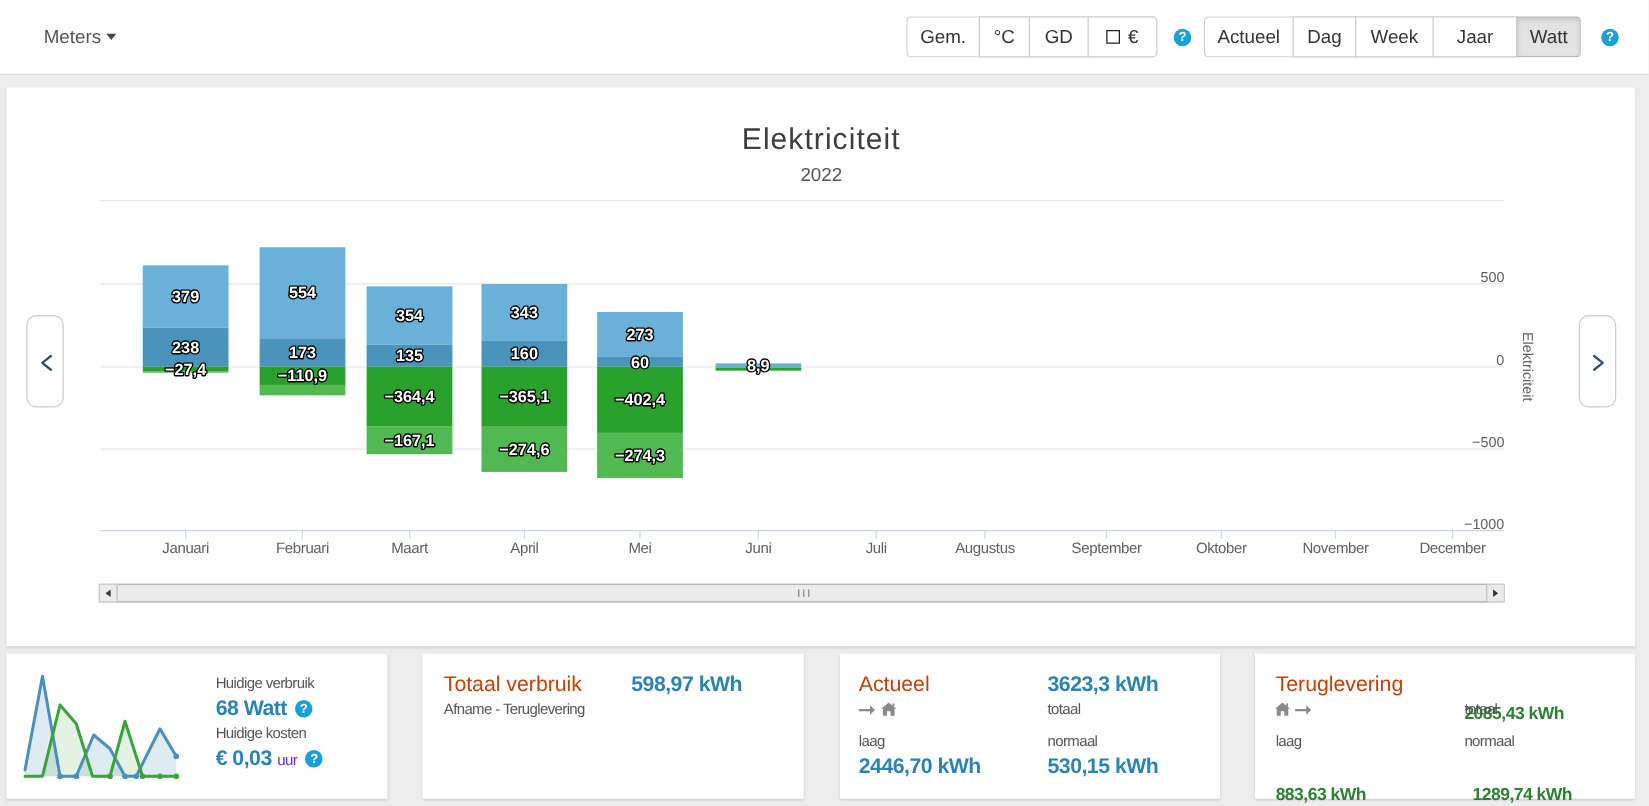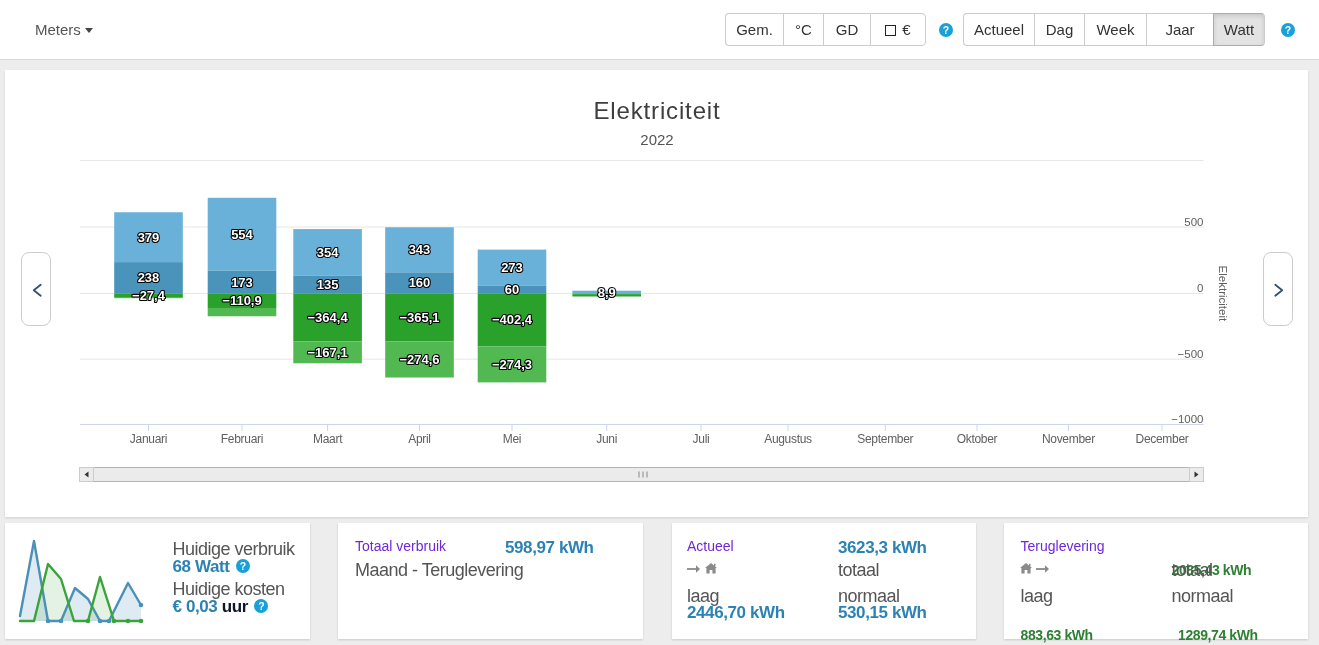--- a/index.html
+++ b/index.html
@@ -11,22 +11,22 @@
 .btngrp .b { height:33px; line-height:31px; text-align:center; font-size:15px; color:#333; background:#fff; border:1px solid #ccc; border-right:none; }
 .btngrp .b:first-child { border-radius:4px 0 0 4px; }
 .btngrp .b:last-child { border-radius:0 4px 4px 0; border-right:1px solid #ccc; }
 .btngrp .sel { background:#e3e3e3; border-color:#adadad; box-shadow:inset 0 2px 4px rgba(0,0,0,0.13); }
 .cbx { display:inline-block; width:11px; height:11px; border:1.5px solid #222; vertical-align:-1px; margin-right:6px; }
 .q { display:inline-block; width:14px; height:14px; border-radius:50%; background:#18a0d9; color:#fff; font-size:10.5px; font-weight:bold; text-align:center; line-height:14px; vertical-align:middle; }
 .bl .q { vertical-align:2px; margin-left:-2px; }
 #panel { left:5px; top:70px; width:1303px; height:447px; background:#fff; box-shadow:0 1px 2px rgba(0,0,0,0.12); }
 .navbtn { width:30px; height:74px; background:#fff; border:1px solid #ccc; border-radius:8px; }
 .card { top:523px; height:115.5px; background:#fff; box-shadow:0 1px 2px rgba(0,0,0,0.15); }
-.g14 { font-size:18px; color:#555; letter-spacing:-0.5px; }
-.t17 { font-size:14px; color:#6d28d9; }
+.g14 { font-size:12px; color:#555; letter-spacing:-0.5px; }
+.t17 { font-size:17px; color:#c2410c; }
 .bl { font-size:17px; font-weight:bold; color:#2c83b3; letter-spacing:-0.4px; }
 .gr { font-size:14px; font-weight:bold; color:#2e8033; letter-spacing:-0.4px;margin-top:24px; }
 </style></head>
 <body>
 <div id="topbar" class="abs"></div>
 <div id="meters" class="abs">Meters <span class="tri"></span></div>
 <div class="btngrp abs" style="left:725px">
   <div class="b" style="width:58px">Gem.</div>
   <div class="b" style="width:40px">°C</div>
   <div class="b" style="width:47px">GD</div>
@@ -150,25 +150,25 @@
 <circle cx="94" cy="96" r="2.3" fill="#4a90b8"></circle>
 <circle cx="126" cy="80" r="2.3" fill="#4a90b8"></circle>
 <circle cx="73" cy="96" r="2.3" fill="#3aa33a"></circle>
 <circle cx="99" cy="96" r="2.3" fill="#3aa33a"></circle>
 <circle cx="113" cy="96" r="2.3" fill="#3aa33a"></circle>
 <circle cx="126" cy="96" r="2.3" fill="#3aa33a"></circle>
 </svg>
   <div class="abs g14" style="left:168px;top:16px">Huidige verbruik</div>
   <div class="abs bl" style="left:168px;top:34px">68 Watt <span class="q" style="margin-left:2px">?</span></div>
   <div class="abs g14" style="left:168px;top:56px">Huidige kosten</div>
-  <div class="abs bl" style="left:168px;top:74px">€ 0,03 <span style="font-weight:bold;color:#0f172a;font-size:17px">uur</span> <span class="q" style="margin-left:2px">?</span></div>
+  <div class="abs bl" style="left:168px;top:74px">€ 0,03 <span style="font-weight:normal;color:#6d28d9;font-size:12px">uur</span> <span class="q" style="margin-left:2px">?</span></div>
 </div>
 <div class="card abs" style="left:338px;width:305px">
   <div class="abs t17" style="left:17px;top:15px">Totaal verbruik</div>
-  <div class="abs g14" style="left:17px;top:37px">Maand - Teruglevering</div>
+  <div class="abs g14" style="left:17px;top:37px">Afname - Teruglevering</div>
   <div class="abs bl" style="left:167px;top:15px">598,97 kWh</div>
 </div>
 <div class="card abs" style="left:671.5px;width:304.5px">
   <div class="abs t17" style="left:15.5px;top:15px">Actueel</div>
   <div class="abs" style="left:15px;top:36px"><svg width="14" height="10" viewBox="0 0 14 10" style="vertical-align:middle">
         <line x1="0" y1="5" x2="10" y2="5" stroke="#8a8a8a" stroke-width="1.8"></line>
         <path d="M9 1.2 L13 5 L9 8.8 Z" fill="#8a8a8a"></path>
       </svg> <svg width="12" height="11" viewBox="0 0 12 11" style="vertical-align:middle">
         <path d="M6 0 L12 5 L10.6 5 L10.6 10.5 L7.4 10.5 L7.4 7 L4.6 7 L4.6 10.5 L1.4 10.5 L1.4 5 L0 5 Z" fill="#8a8a8a"></path>
         <rect x="9" y="0.8" width="1.5" height="2.5" fill="#8a8a8a"></rect>

